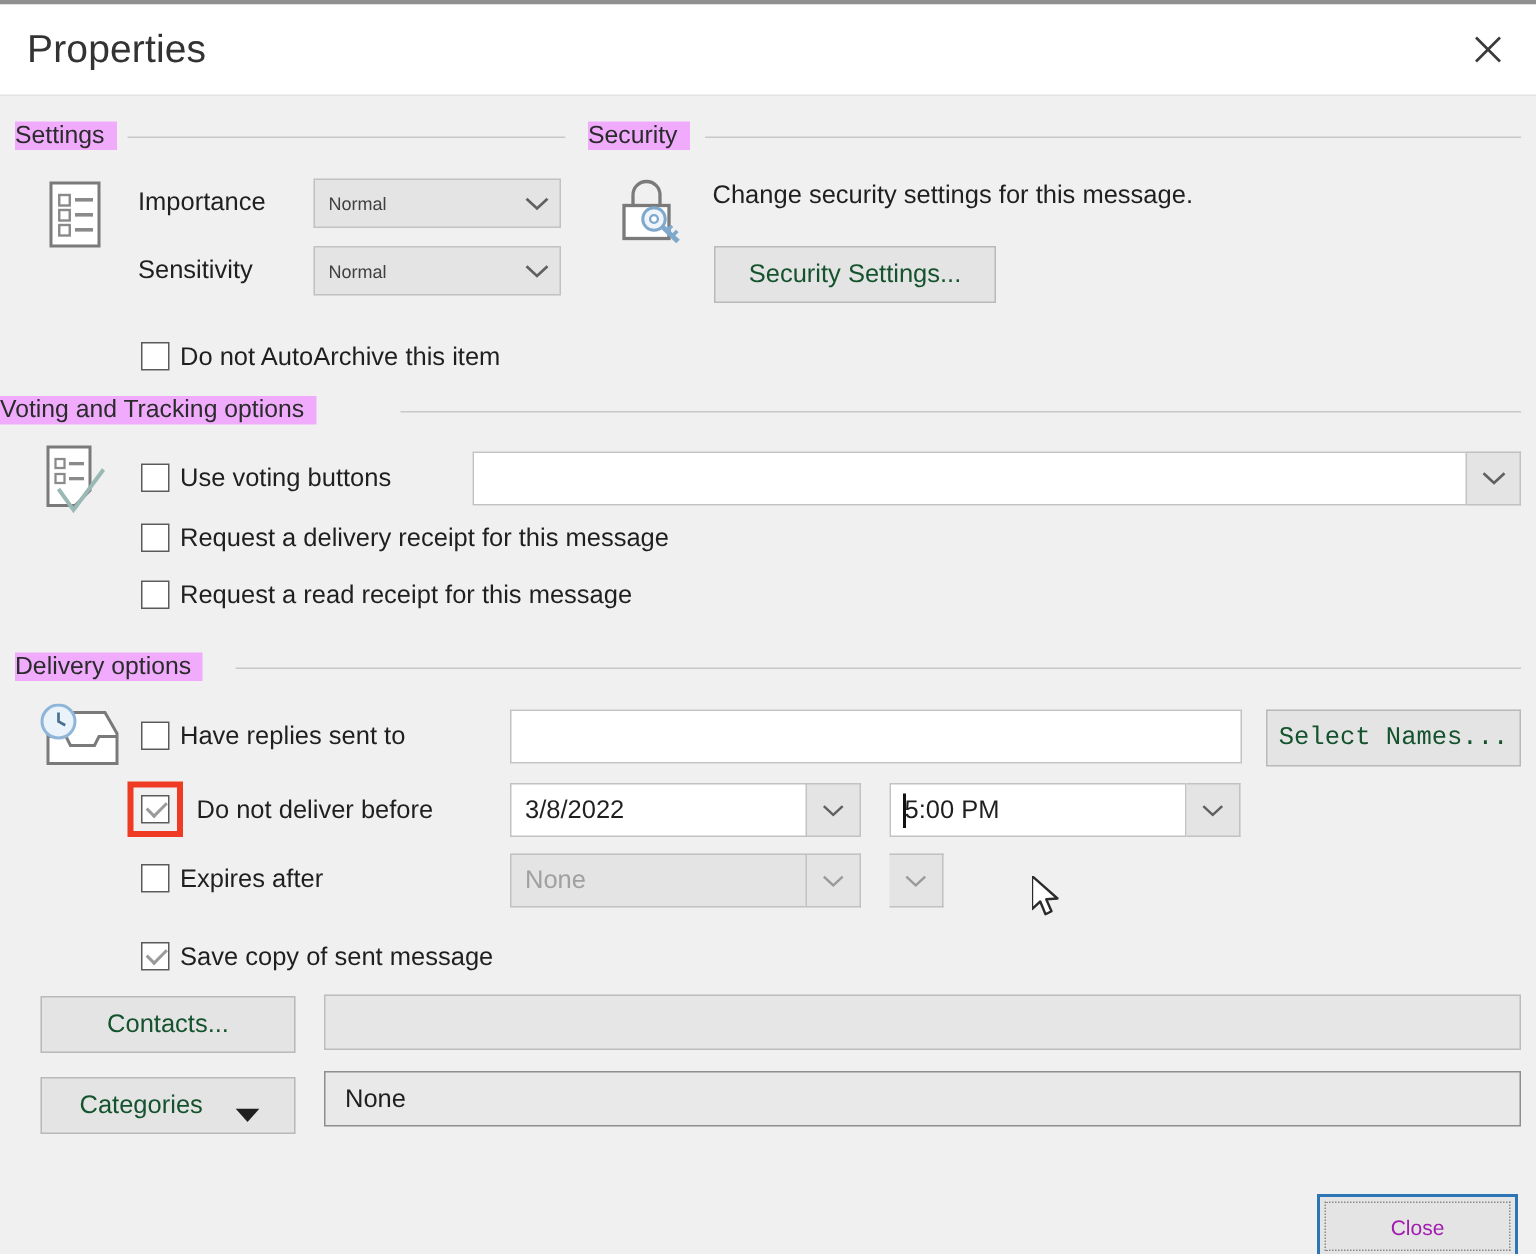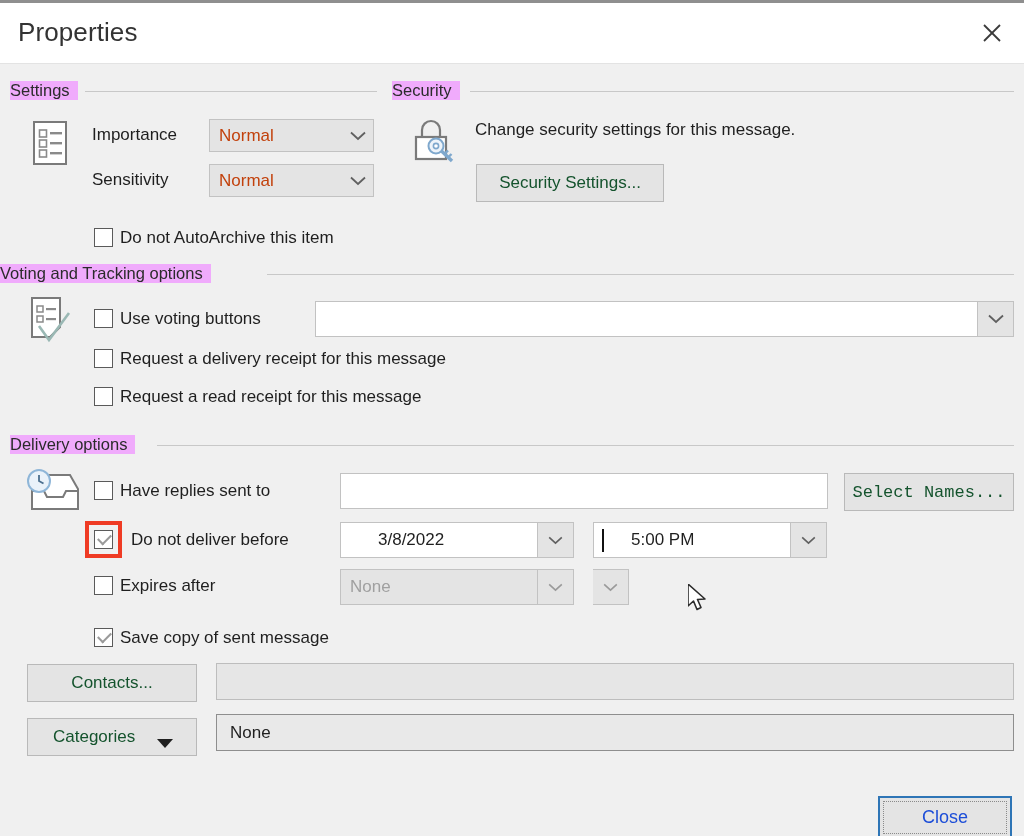--- a/index.html
+++ b/index.html
@@ -110,22 +110,22 @@
   .combo {
     position: absolute;
     box-sizing: border-box;
     background: #e4e4e4;
     border: 1px solid #c2c2c2;
     display: flex;
     align-items: center;
   }
   .combo .cval {
     padding-left: 9px;
-    font-size: 17px;
-    color: #c2410c;
+    font-size: 12px;
+    color: #404040;
     white-space: nowrap;
     flex: 1;
     overflow: hidden;
   }
   .combo .arrow {
     width: 30px;
     height: 100%;
     display: flex;
     align-items: center;
     justify-content: center;
@@ -146,21 +146,21 @@
     align-items: center;
     overflow: hidden;
   }
   .combo2 .fieldpart .cval {
     padding-left: 9px;
     font-size: 17px;
     color: #1f1f1f;
     white-space: nowrap;
   }
   .combo2 .fieldpart .cval.dim { color: #a0a0a0; }
-  .combo2 .fieldpart.white { background: #ffffff; padding-left: 28px; }
+  .combo2 .fieldpart.white { background: #ffffff; }
   .combo2 .btnpart {
     box-sizing: border-box;
     width: 36px;
     background: #e4e4e4;
     border: 1px solid #c2c2c2;
     border-left: none;
     display: flex;
     align-items: center;
     justify-content: center;
     flex: none;
@@ -221,22 +221,22 @@
     justify-content: center;
   }
   .btn-focus .inner {
     box-sizing: border-box;
     width: calc(100% - 6px);
     height: calc(100% - 6px);
     border: 1px dotted #8a8a8a;
     display: flex;
     align-items: center;
     justify-content: center;
-    font-size: 18px;
-    color: #1d4ed8;
+    font-size: 14px;
+    color: #a21caf;
   }
 
   .chev { display:block; }
 
   
   .icon { position: absolute; }
 
   
   .cursor { position: absolute; pointer-events: none; }
 </style>

